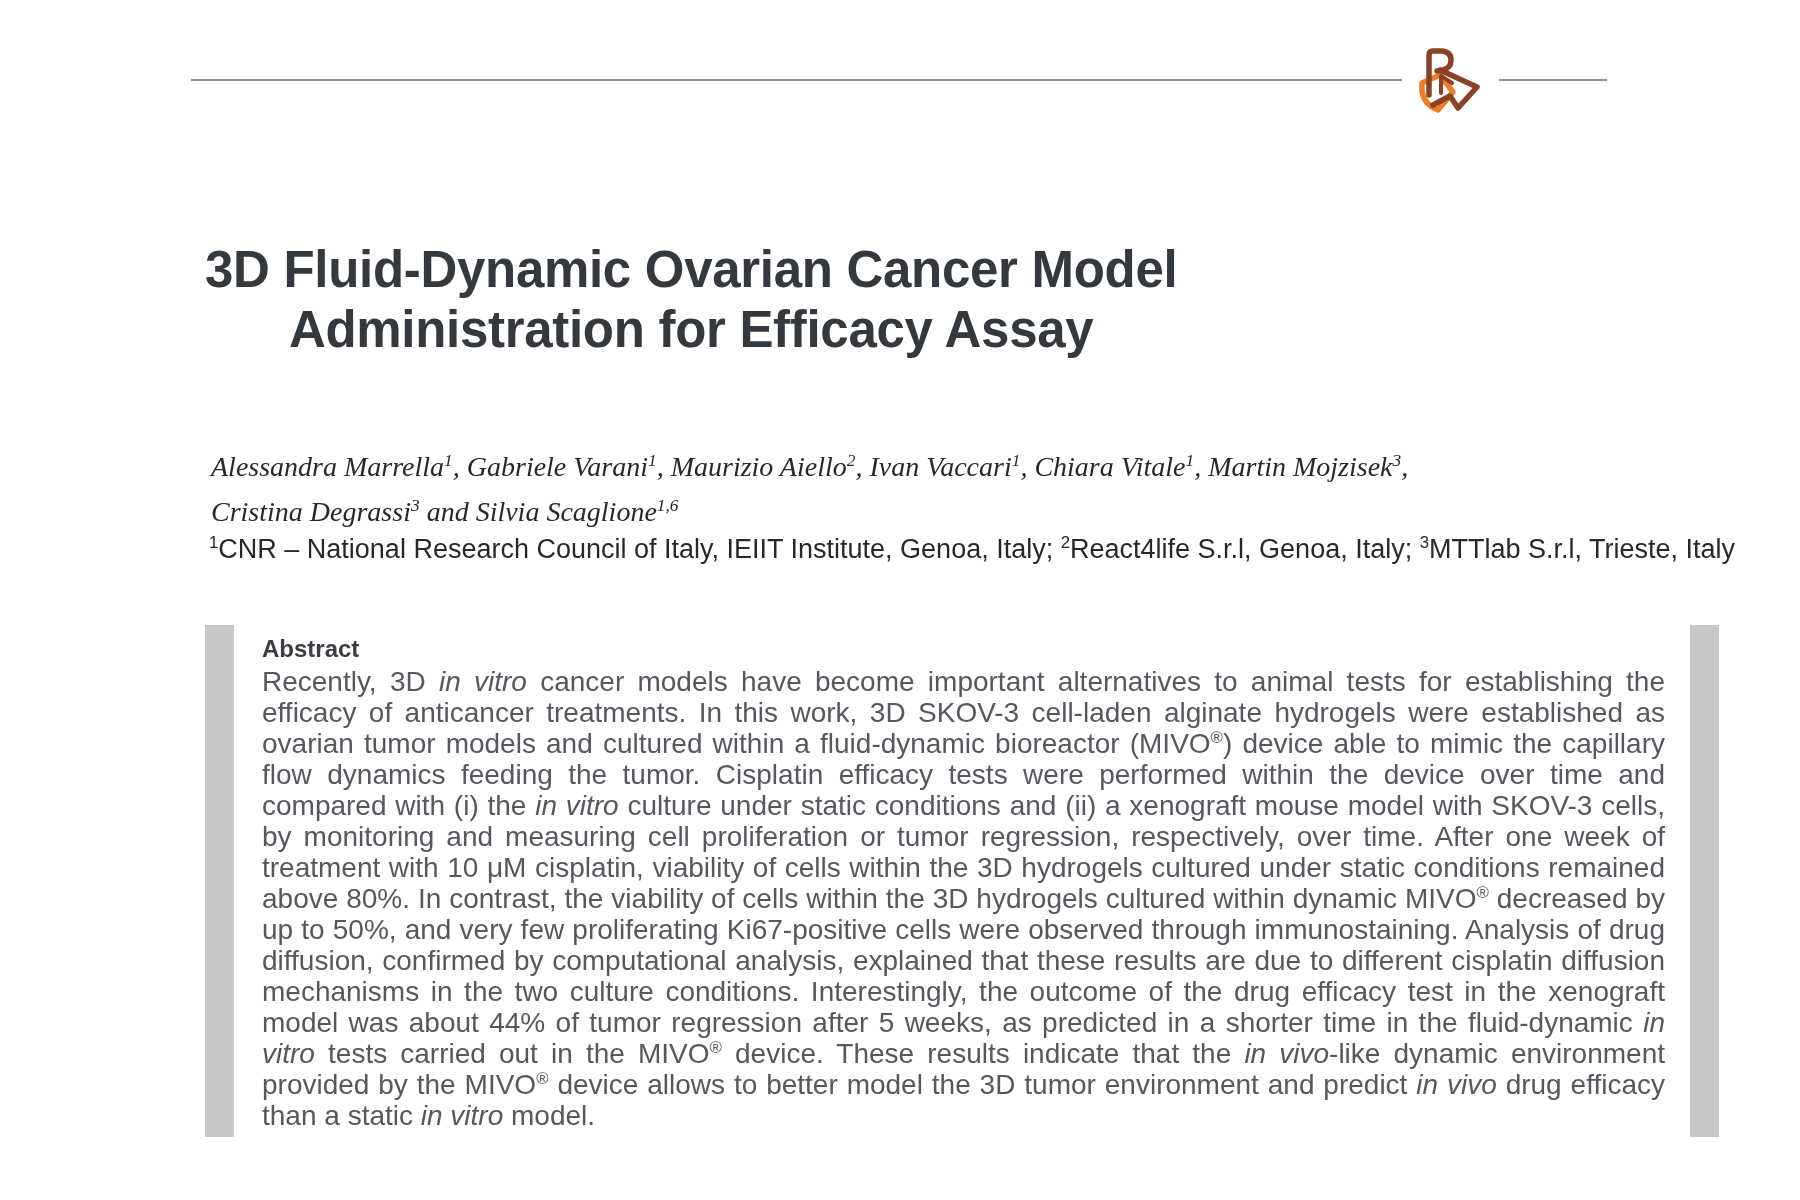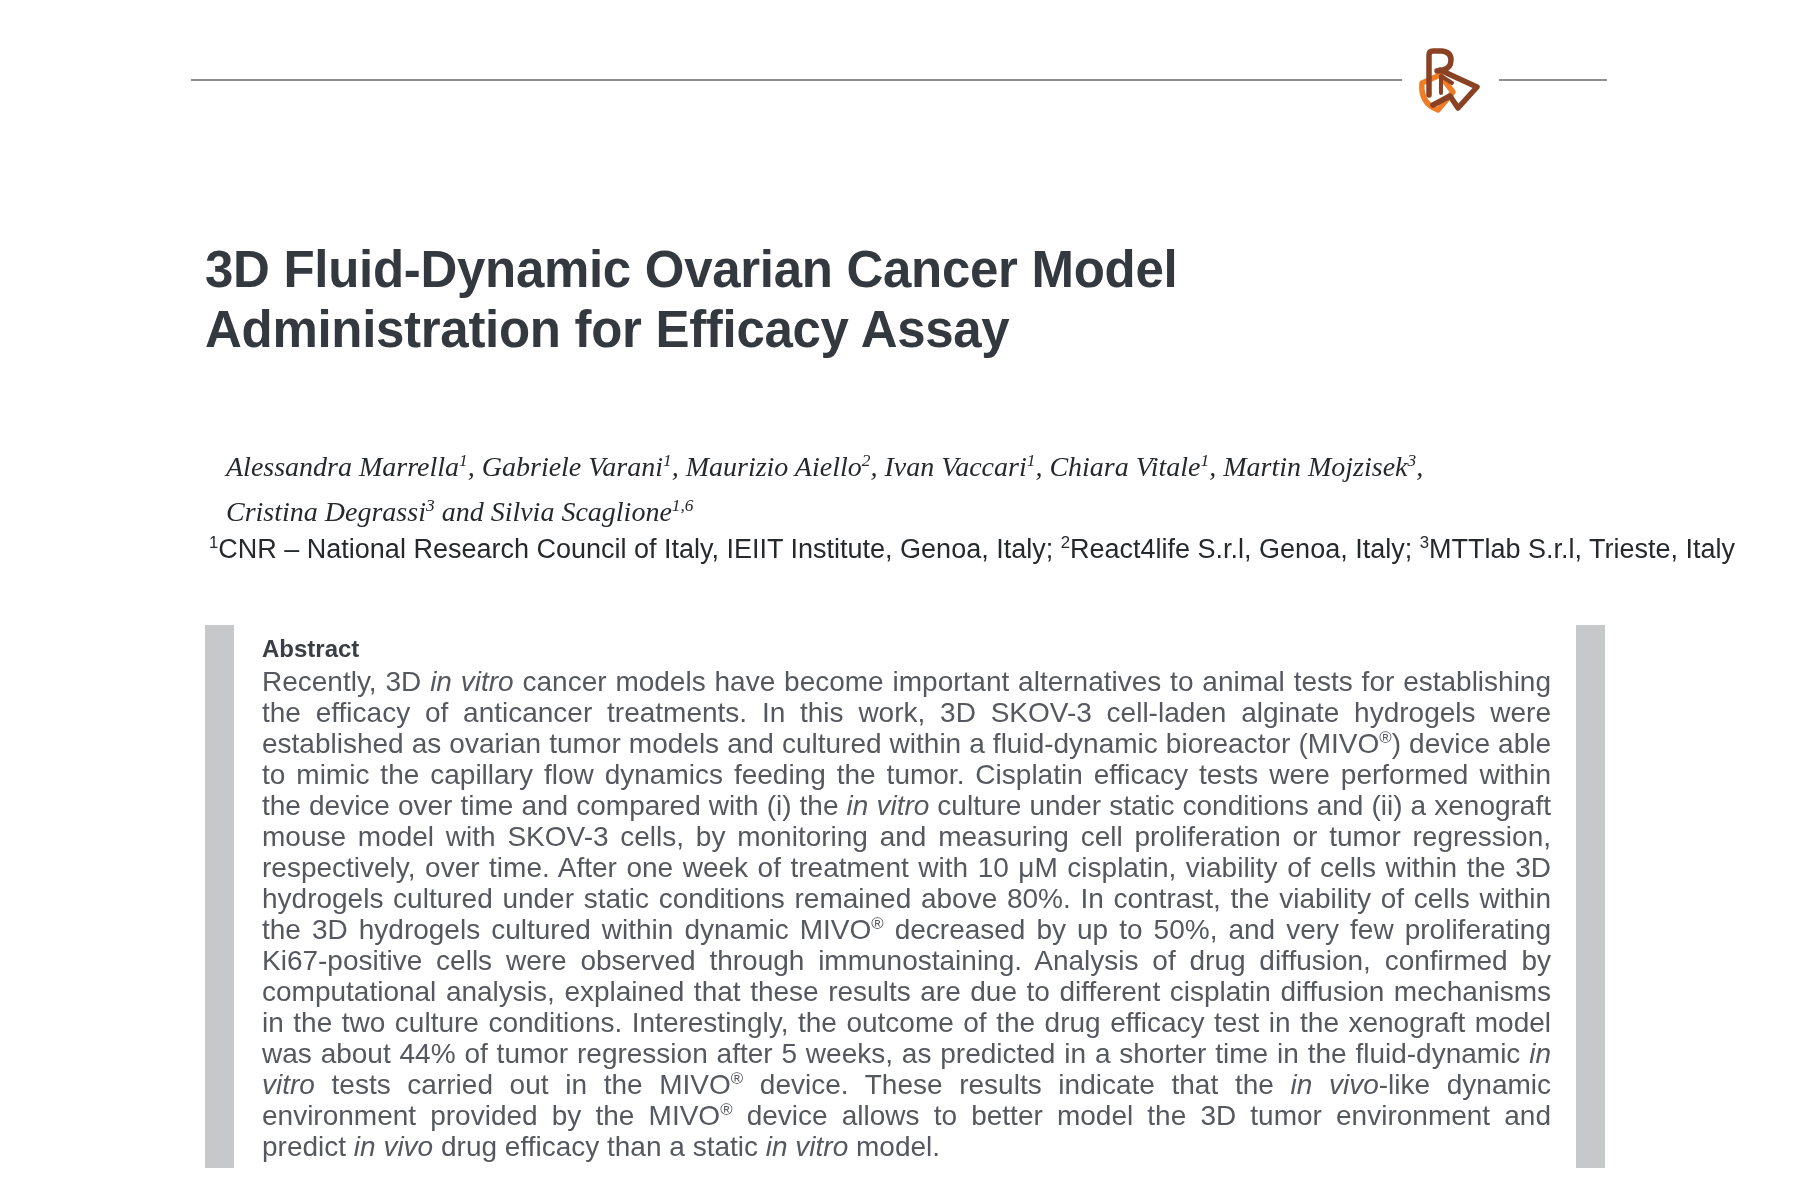--- a/index.html
+++ b/index.html
@@ -49,27 +49,28 @@
   .title {
     position: absolute;
     left: 205px;
     top: 240px;
     margin: 0;
     font-size: 51px;
     font-weight: bold;
     line-height: 60px;
     letter-spacing: -0.3px;
     color: var(--title-color, #34383f);
+    text-align: center;
   }
   .title span { display: block; }
 
   
   .authors {
     position: absolute;
-    left: 226px;
+    left: 211px;
     top: 444px;
     font-family: "Liberation Serif", serif;
     font-style: italic;
     font-size: 28px;
     line-height: 45px;
     color: var(--serif-color, #26292c);
   }
   .affiliations {
     position: absolute;
     left: 209px;
@@ -78,21 +79,21 @@
     font-size: 27px;
     color: var(--serif-color, #26292c);
   }
   sup { font-size: 62%; line-height: 0; }
 
   
   .abstract {
     position: absolute;
     left: 205px;
     top: 625px;
-    width: 1400px;
+    width: 1514px;
     display: flex;
     align-items: stretch;
   }
   .bar {
     width: 29px;
     flex: 0 0 auto;
     background: var(--bar-color, #c6c8ca);
   }
   .abstract-text {
     flex: 1 1 auto;

